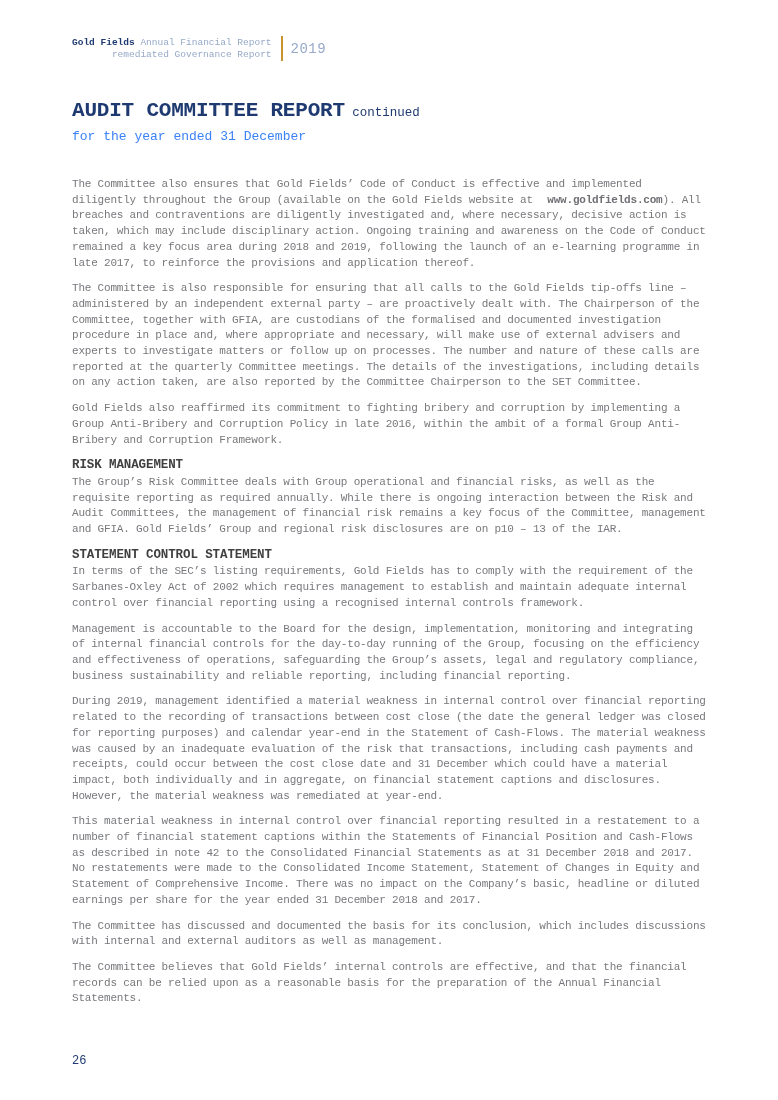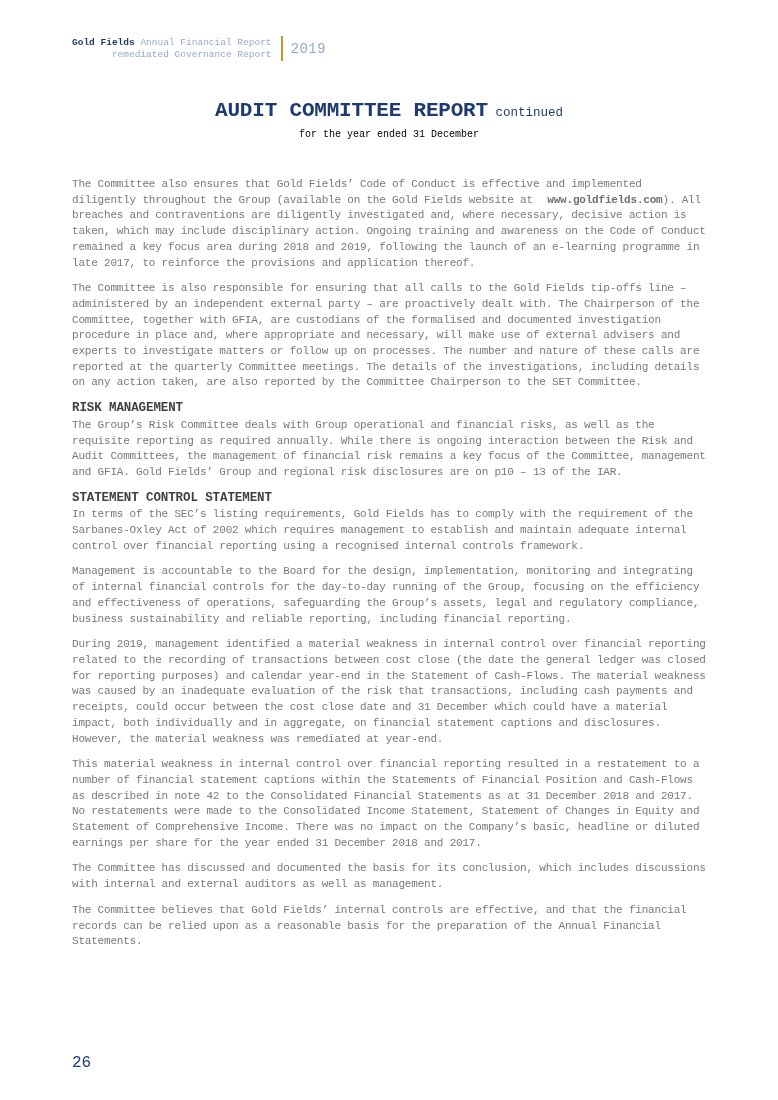--- a/index.html
+++ b/index.html
@@ -37,38 +37,37 @@
     font-size: 14px;
     color: #96a9c8;
     letter-spacing: 0.5px;
   }
   
   .title-block {
     position: absolute;
     top: 99px;
     left: 72px;
     right: 72px;
-    text-align: center;
   }
   .doc-title {
     margin: 0;
     font-size: 21px;
     font-weight: bold;
     color: #1e3a70;
     letter-spacing: -0.2px;
   }
   .doc-title .continued {
     font-size: 12.5px;
     font-weight: normal;
     letter-spacing: 0;
   }
   .doc-subtitle {
     margin: 7px 0 0 0;
-    font-size: 10px;
-    color: #000000;
+    font-size: 13px;
+    color: #3b82f6;
   }
   
   .body-col {
     position: absolute;
     top: 177px;
     left: 72px;
     width: 634px;
     font-size: 11px;
     letter-spacing: -0.2px;
     line-height: 15.7px;
@@ -81,21 +80,21 @@
     font-size: 12.5px;
     font-weight: bold;
     color: #404040;
     letter-spacing: -0.1px;
   }
   
   .footer-page-number {
     position: absolute;
     left: 72px;
     top: 1054px;
-    font-size: 16px;
+    font-size: 12px;
     color: #1e3a70;
   }
 </style>
 </head>
 <body>
 
 <div class="page">
 
   <div class="header">
     <div class="brand">
@@ -110,20 +109,21 @@
     <h1 class="doc-title"><span>AUDIT COMMITTEE REPORT</span><span class="continued"> continued</span></h1>
     <p class="doc-subtitle">for the year ended 31 December</p>
   </div>
 
   <div class="body-col">
 
     <p><span>The Committee also ensures that Gold Fields’ Code of Conduct is effective and implemented diligently throughout the Group (available on the Gold Fields website at </span><span class="url">www.goldfields.com</span><span>). All breaches and contraventions are diligently investigated and, where necessary, decisive action is taken, which may include disciplinary action. Ongoing training and awareness on the Code of Conduct remained a key focus area during 2018 and 2019, following the launch of an e-learning programme in late 2017, to reinforce the provisions and application thereof.</span></p>
 
     <p>The Committee is also responsible for ensuring that all calls to the Gold Fields tip-offs line – administered by an independent external party – are proactively dealt with. The Chairperson of the Committee, together with GFIA, are custodians of the formalised and documented investigation procedure in place and, where appropriate and necessary, will make use of external advisers and experts to investigate matters or follow up on processes. The number and nature of these calls are reported at the quarterly Committee meetings. The details of the investigations, including details on any action taken, are also reported by the Committee Chairperson to the SET Committee.</p>
 
+    <p>Gold Fields also reaffirmed its commitment to fighting bribery and corruption by implementing a Group Anti-Bribery and Corruption Policy in late 2016, within the ambit of a formal Group Anti-Bribery and Corruption Framework.</p>
 
     <h2 class="section-heading">RISK MANAGEMENT</h2>
 
     <p>The Group’s Risk Committee deals with Group operational and financial risks, as well as the requisite reporting as required annually. While there is ongoing interaction between the Risk and Audit Committees, the management of financial risk remains a key focus of the Committee, management and GFIA. Gold Fields’ Group and regional risk disclosures are on p10 – 13 of the IAR.</p>
 
     <h2 class="section-heading">STATEMENT CONTROL STATEMENT</h2>
 
     <p>In terms of the SEC’s listing requirements, Gold Fields has to comply with the requirement of the Sarbanes-Oxley Act of 2002 which requires management to establish and maintain adequate internal control over financial reporting using a recognised internal controls framework.</p>
 
     <p>Management is accountable to the Board for the design, implementation, monitoring and integrating of internal financial controls for the day-to-day running of the Group, focusing on the efficiency and effectiveness of operations, safeguarding the Group’s assets, legal and regulatory compliance, business sustainability and reliable reporting, including financial reporting.</p>

